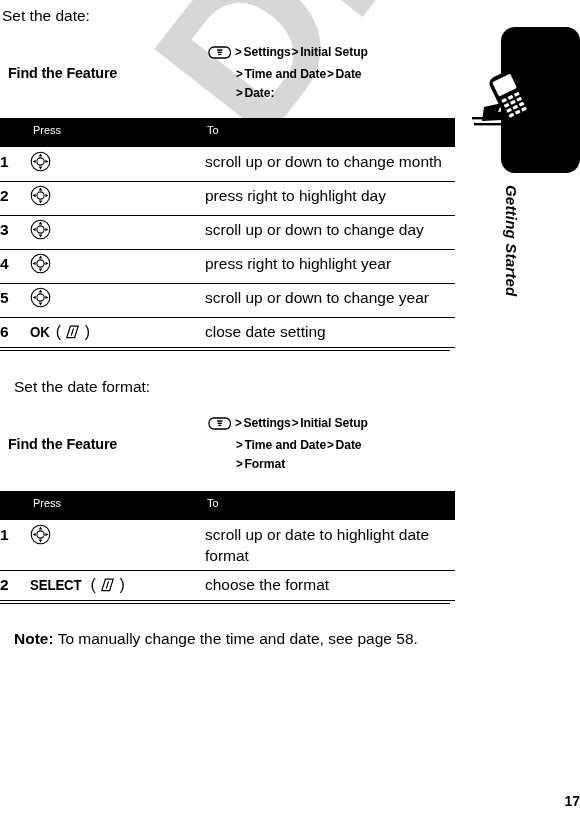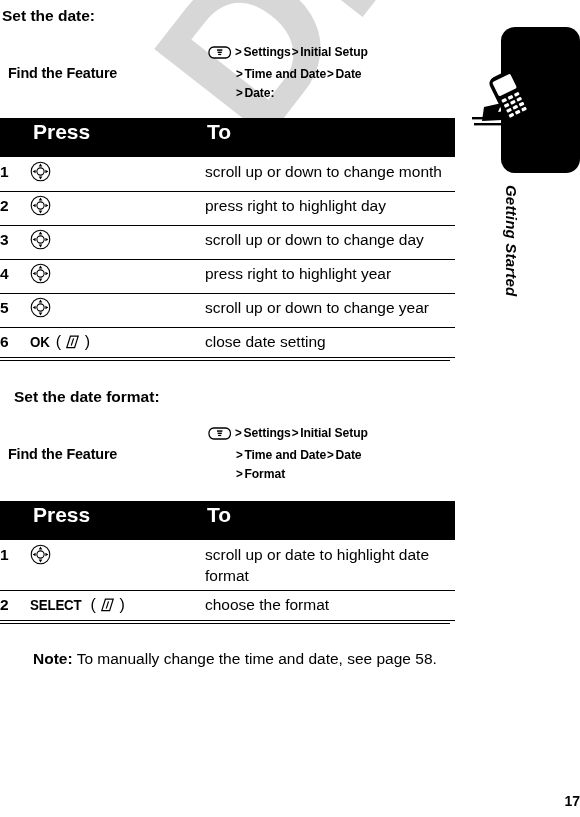--- a/index.html
+++ b/index.html
@@ -58,21 +58,20 @@
     width: 452px;
     z-index: 2;
   }
 
   .section-label {
     font-size: 15.5px;
     line-height: 20px;
     margin: 0;
     padding: 0 0 0 0;
     color: #000;
-    font-weight: bold;
   }
 
   
   .ftf-block {
     display: flex;
     align-items: center;
     padding-left: 8px;
   }
   .ftf-title {
     font-family: "Liberation Sans Narrow", "Liberation Sans", sans-serif;
@@ -120,23 +119,23 @@
   table.steps {
     border-collapse: collapse;
     width: 450px;
     margin: 0;
     table-layout: fixed;
   }
   table.steps thead th {
     background: #000000;
     color: #ffffff;
     text-align: left;
-    font-size: 21px;
-    font-weight: bold;
-    padding: 2px 0 13px 0;
+    font-size: 11px;
+    font-weight: normal;
+    padding: 2px 0 7px 0;
     height: 20px;
     vertical-align: middle;
   }
   table.steps th.th-num { width: 30px; }
   table.steps th.th-press { width: 172px; padding-left: 3px;}
   table.steps th.th-to { width: 248px; padding-left: 2px;}
 
   table.steps tbody td {
     border-bottom: 1.4px solid #000000;
     vertical-align: top;
@@ -488,21 +487,21 @@
               </svg>
             </span><span class="paren">)</span>
           </td>
           <td class="c-to">choose the format</td>
         </tr>
       </tbody>
     </table>
     <div class="table-bottom-rule"></div>
 
     <div style="height:24px"></div>
-    <div class="note-line" style="padding-left:14px;margin-left:19px;">
+    <div class="note-line" style="padding-left:14px;">
       <b>Note:</b>
       <span>To manually change the time and date, see page 58.</span>
     </div>
 
   </div>
 
   <div id="page-number">17</div>
 
 </div>
 

